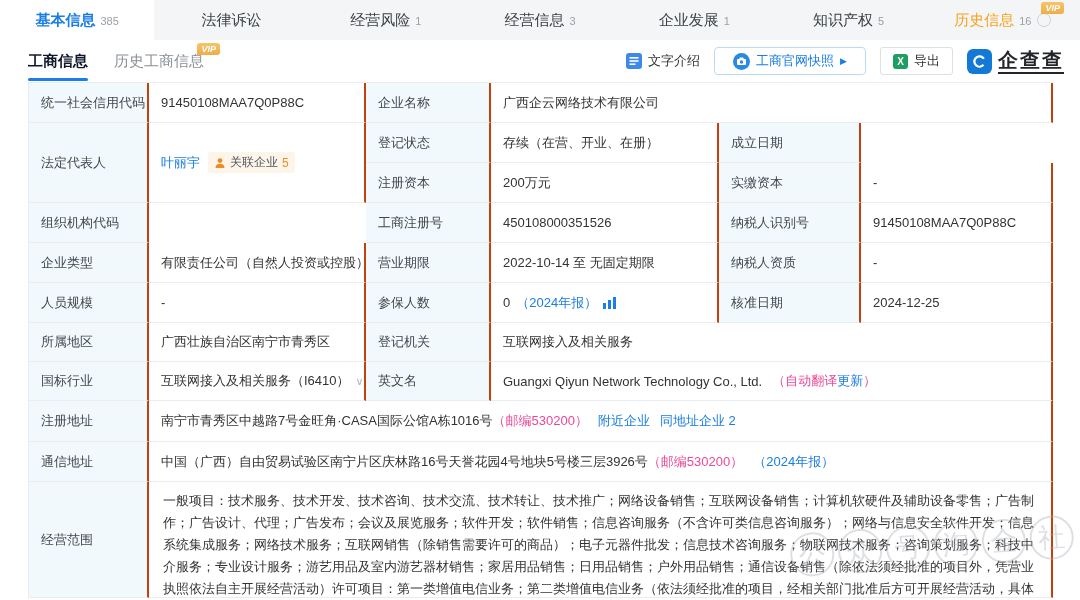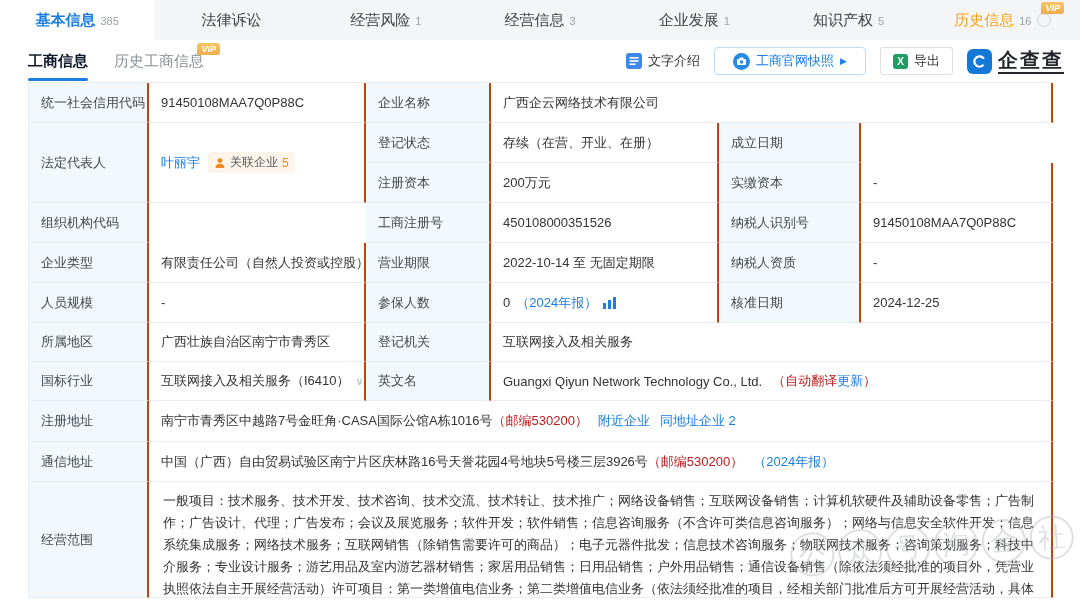--- a/index.html
+++ b/index.html
@@ -48,21 +48,21 @@
   
   .table{margin-left:28px;width:1024px;display:grid;
        grid-template-columns:120px 217px 125px 228px 142px 192px;
        grid-template-rows:40px 40px 40px 40px 40px 40px 39px 39px 41px 40px 116px;
        border-top:1px solid #e9edf2;border-left:1px solid #e9edf2;font-size:13px}
   .cell{border-right:2px solid #c2410c;border-bottom:1px solid #e9edf2;
        display:flex;align-items:center;padding:0 12px;overflow:hidden;white-space:nowrap}
   .lbl{background:#f2f9fd;color:#40464d}
   .val{background:#fff;color:#333}
   .lnk{color:#1a7ee4;cursor:pointer;text-decoration:none}
-  .gray{color:#b91c1c}
+  .gray{color:#ec4899}
   .sp{margin-left:10px}
   .badge-rel{display:inline-flex;align-items:center;gap:4px;background:#fdf5ea;
        border-radius:3px;padding:2px 6px;margin-left:8px;font-size:12px;color:#51565c;cursor:pointer}
   .badge-rel .cnt{color:#f08c1f}
   .chev{color:#b0b6bc;font-size:11px;margin-left:6px}
   .scope{align-items:flex-start;padding:8px 14px;line-height:22px;display:block;
        white-space:normal;color:#333}
 
   
   .watermark{position:absolute;left:790px;top:524px;display:flex;gap:4px;

